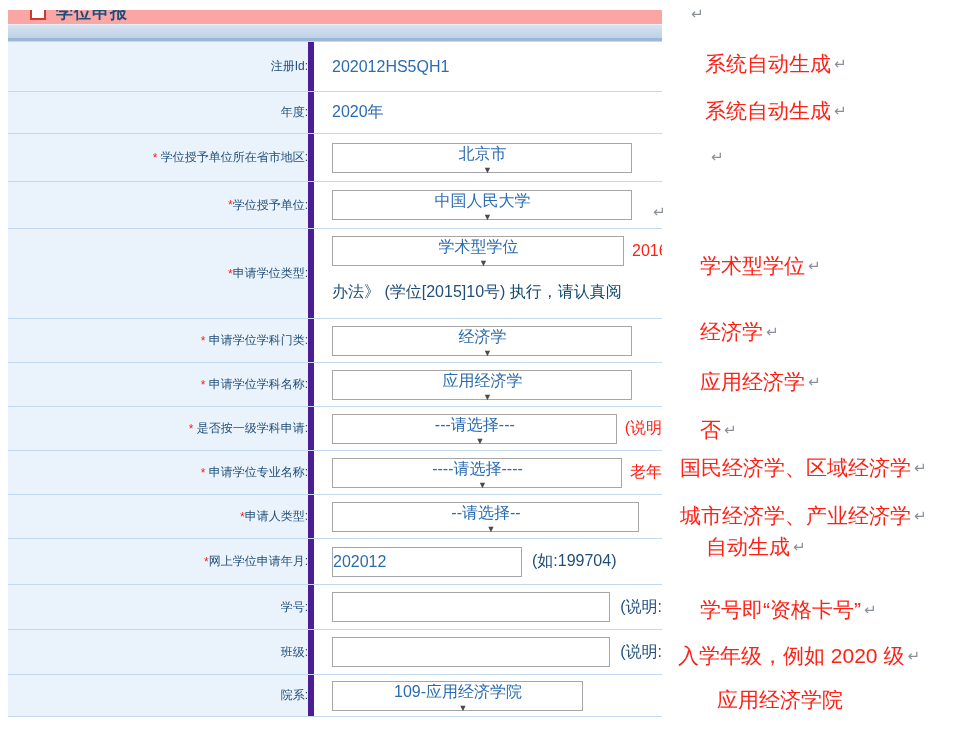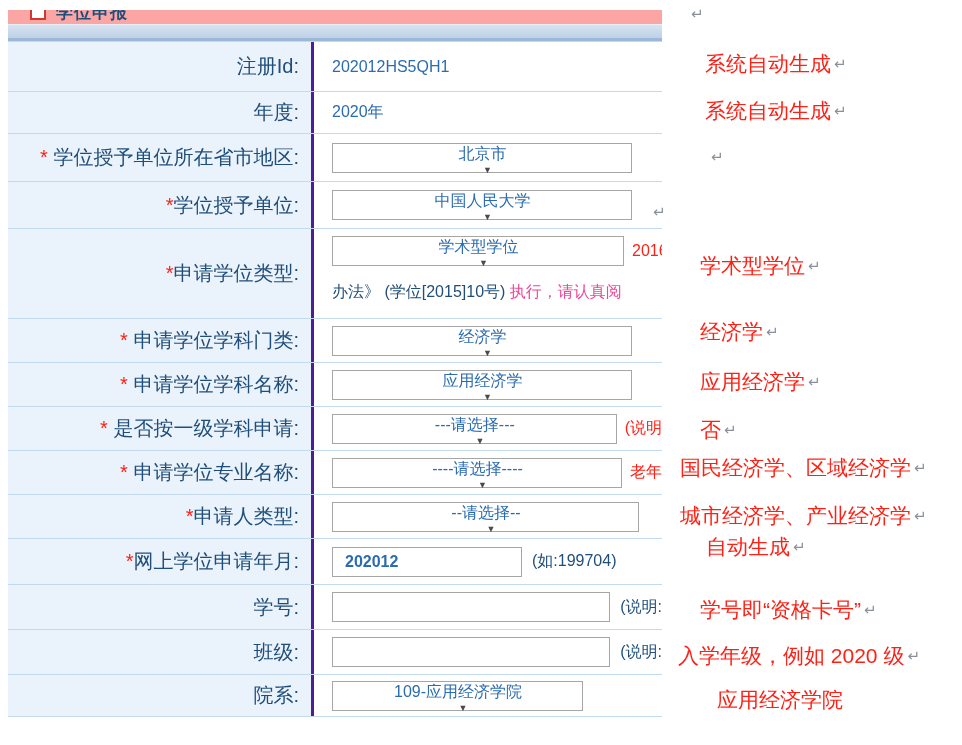--- a/index.html
+++ b/index.html
@@ -16,48 +16,48 @@
     margin-right:10px; flex:0 0 auto;
   }
   .title-text { font-size:17px; font-weight:bold; color:#1f4e79; letter-spacing:1px; }
   .band {
     height:13px; background:linear-gradient(#d7e3f1,#bdd1e7);
     border-bottom:3px solid #9db8d6; border-top:1px solid #e8eff7;
   }
   .ftable { border-top:1px solid #c3d9ee; }
   .frow { display:flex; box-sizing:border-box; border-bottom:1px solid #c3d9ee; }
   .label-cell {
-    width:306px; flex:0 0 306px; background:#eaf2fb; border-right:3px solid #4c1d95;
+    width:306px; flex:0 0 306px; background:#eaf2fb; border-right:6px solid #4c1d95;
     display:flex; align-items:center; justify-content:flex-end;
-    padding-right:12px; box-sizing:border-box;
-    color:#1f4e79; font-size:20px; white-space:nowrap;
+    box-sizing:border-box;
+    color:#1f4e79; font-size:12px; white-space:nowrap;
   }
   .star { color:#ff1f14; white-space:pre; }
   .value-cell {
     flex:1 1 auto; display:flex; align-items:center; padding-left:18px;
     color:#2b6cb0; font-size:16px; white-space:nowrap; overflow:hidden;
   }
   .value-cell.multi { flex-direction:column; align-items:flex-start; justify-content:flex-start; }
   .vline { display:flex; align-items:center; }
   .selectbox {
     height:30px; border:1px solid #a6a6a6; background:#ffffff; box-sizing:border-box;
     display:flex; align-items:center; justify-content:space-between;
     padding:0 7px 0 8px; color:#2b6cb0; font-size:16px; cursor:default;flex-direction:column;
   }
   .selectbox .arrow { font-size:9px; color:#4a4a4a; margin-left:10px; }
   .tinput {
-    height:30px; border:1px solid #a6a6a6; box-sizing:border-box; padding:0 12px;
+    height:30px; border:1px solid #a6a6a6; box-sizing:border-box; padding:0 0;
     font-size:16px; color:#2b6cb0; font-family:"Liberation Sans","DejaVu Sans",sans-serif;
-    outline:none; background:#fff;font-weight:bold;
+    outline:none; background:#fff;
   }
   .after-red { color:#ff1f14; margin-left:8px; }
   .after-navy { color:#1f4e79; margin-left:10px; }
   .line2 { margin-top:16px; }
   .line2 .navy { color:#1f4e79; }
-  .line2 .red { color:#ec4899; }
+  .line2 .red { color:#0c4a6e; }
   
   .anno { position:absolute; font-size:21px; color:#ff1f14; white-space:nowrap; }
   .anno .mark { color:#8a909a; font-size:15px; margin-left:3px; vertical-align:2px; }
 </style>
 </head>
 <body>
 
 <div class="stage">
 
   <div class="panel">

